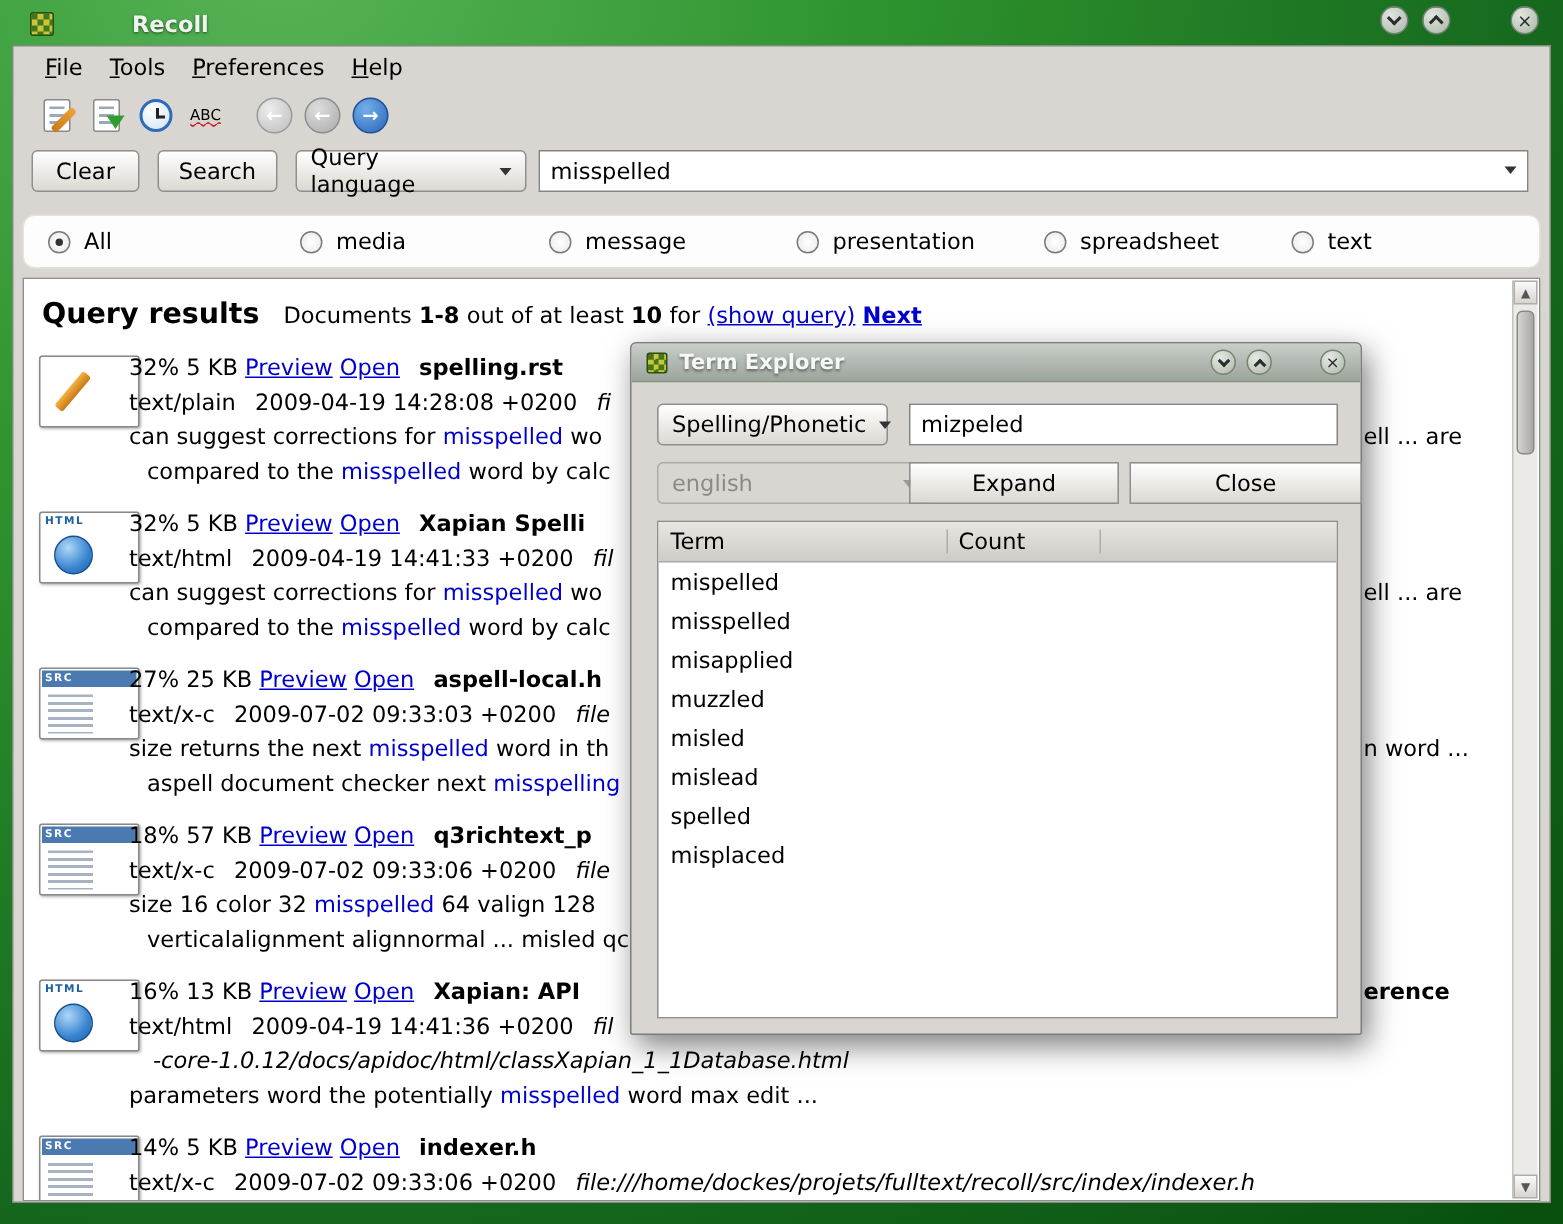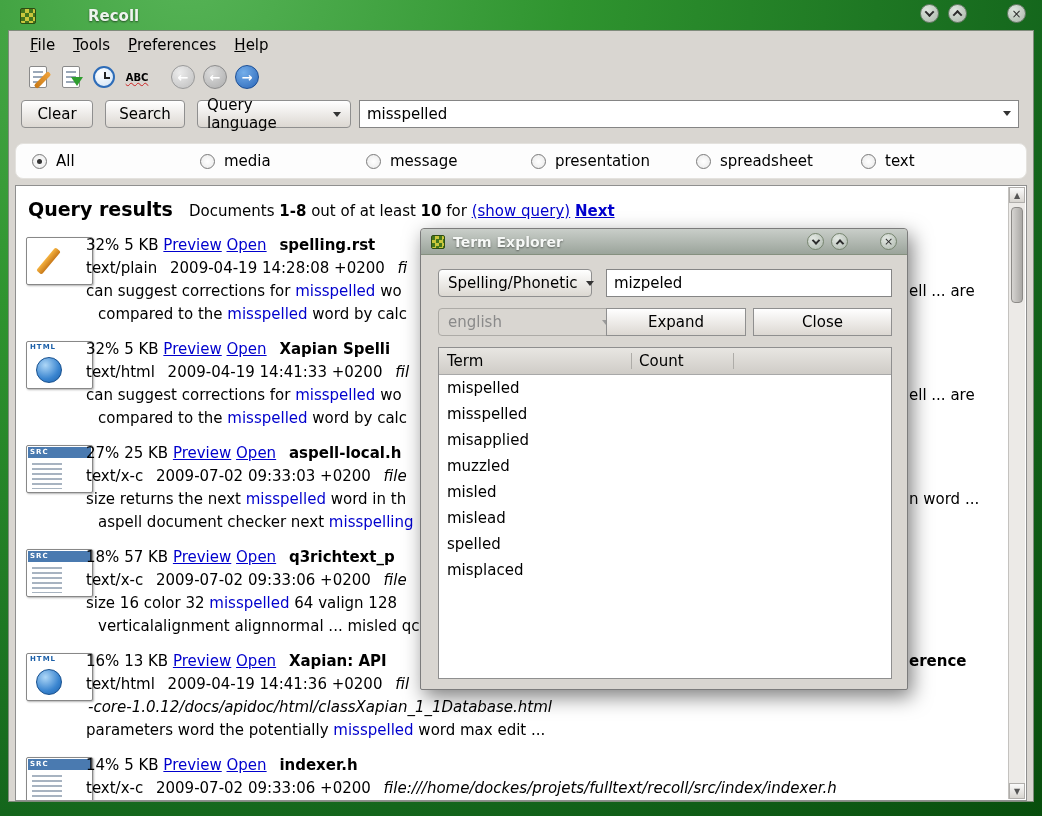--- a/index.html
+++ b/index.html
@@ -37,21 +37,21 @@
   .mini-doc .lines { position:absolute; left:3px; right:3px; top:4px; height:14px;
     background:repeating-linear-gradient(to bottom,#9aa8b8 0 2px, transparent 2px 5px); }
   .deco-slash { position:absolute; width:5px; height:20px; background:linear-gradient(#f0a23a,#c87a18);
     border-radius:2px; transform:rotate(45deg); left:10px; top:3px; }
   .deco-green-arrow { position:absolute; left:8px; bottom:1px; width:0; height:0;
     border-left:6px solid transparent; border-right:6px solid transparent; border-top:9px solid #2f9e2f; }
   .clock-face { width:22px; height:22px; border-radius:50%; border:2px solid #2d6cb8;
     background:radial-gradient(circle at 35% 30%, #ffffff, #cfe2f5); position:relative; }
   .clock-hand1 { position:absolute; left:9px; top:4px; width:2px; height:7px; background:#222; }
   .clock-hand2 { position:absolute; left:9px; top:9px; width:6px; height:2px; background:#222; }
-  .abc-glyph { font-size:10px; font-weight:bold; letter-spacing:0;
+  .abc-glyph { font-size:10px; font-weight:normal; letter-spacing:0;
     text-decoration:underline; text-decoration-style:wavy; text-decoration-color:#cc2222; }
   .nav-btn { width:24px; height:24px; border-radius:50%; display:flex; align-items:center; justify-content:center;
     color:#fff; font-size:13px; font-weight:bold; margin-right:8px; cursor:pointer; }
   .nav-first { background:radial-gradient(circle at 35% 30%, #ececec, #bdbdbd); border:1px solid #9a9a9a; }
   .nav-prev  { background:radial-gradient(circle at 35% 30%, #dddddd, #ababab); border:1px solid #8d8d8d; }
   .nav-next  { background:radial-gradient(circle at 35% 30%, #74aeea, #2a66b8); border:1px solid #1c4f96; }
   .tool-gap { width:14px; }
   
   .searchrow { position:absolute; top:64px; left:0; right:0; height:38px; }
   .btn { position:absolute; top:5px; height:28px; display:flex; align-items:center; justify-content:center;
@@ -94,21 +94,21 @@
   .deco-html-label { position:absolute; top:1px; left:3px; font-size:7px; font-weight:bold; color:#1b5fa8; letter-spacing:1px; }
   .deco-src-bar { position:absolute; top:1px; left:1px; right:1px; height:11px; background:#4a7ab0; color:#fff;
     font-size:7px; line-height:11px; padding-left:2px; font-weight:bold; letter-spacing:1px; }
   .deco-dots { position:absolute; top:17px; left:5px; width:30px; height:26px; opacity:.75;
     background:repeating-linear-gradient(to bottom, #8a9aac 0 2px, transparent 2px 5px); }
   .rbody { flex:1; font-size:15px; line-height:23px; position:relative; }
   .rl { position:relative; height:23px; white-space:nowrap; }
   .rtitle { font-weight:bold; margin-left:8px; }
   .rdate { margin-left:8px; }
   .rurl { font-style:italic; margin-left:8px; }
-  .rurl.noml { margin-left:2px; }
+  .rurl.noml { margin-left:16px; }
   .hl { color:#0000cd; }
   .indent { padding-left:12px; }
   .rfrag { position:absolute; left:823px; top:0; white-space:nowrap; }
   .rfrag.bold { font-weight:bold; }
   
   .sb { position:absolute; top:1px; right:1px; bottom:1px; width:17px; background:#eceae7; border-left:1px solid #c4c2bf; }
   .sb-btn { position:absolute; left:0; right:0; height:16px; display:flex; align-items:center; justify-content:center;
     font-size:8px; color:#555; background:linear-gradient(#fafafa,#d8d5d0); border:1px solid #b0aeab; cursor:pointer; }
   .sb-up { top:0; } .sb-down { bottom:0; }
   .sb-thumb { position:absolute; top:20px; left:2px; right:2px; height:96px; cursor:pointer;
@@ -137,21 +137,21 @@
   .dlg-combo.disabled .tri-down { border-top-color:#9a9a9a; }
   .mode-combo { left:17px; top:40px; width:154px; }
   .lang-combo { left:17px; top:79px; width:182px; }
   .term-input-wrap { position:absolute; left:185px; top:40px; width:286px; height:28px; }
   .term-input-wrap input { width:100%; height:100%; border:1px solid #858585; background:#fff;
     font:15px "DejaVu Sans", sans-serif; padding:0 7px; }
   .dlg-btn { position:absolute; top:79px; height:28px; display:flex; align-items:center; justify-content:center;
     background:linear-gradient(#ffffff,#dcd8d2); border:1px solid #8f8f8f; border-radius:0; font-size:15px; cursor:pointer; }
   .dlg-btn::first-letter { text-decoration:underline; }
   .btn-expand { left:185px; width:140px; }
-  .btn-close { left:332px; width:139px;text-align:right; }
+  .btn-close { left:332px; width:155px;text-align:right; }
   .tbl { position:absolute; left:17px; top:118px; width:454px; height:332px; background:#fff; border:1px solid #8f8f8f; overflow:hidden; }
   .tbl-header { height:27px; background:linear-gradient(#e8e6e2,#cfccc7); border-bottom:1px solid #a8a8a8; position:relative;
     font-size:15px; line-height:27px; }
   .th-term { position:absolute; left:8px; }
   .th-count { position:absolute; left:200px; }
   .th-sep { position:absolute; top:5px; bottom:5px; width:1px; background:#aeaca8; }
   .th-sep.s1 { left:192px; } .th-sep.s2 { left:294px; }
   .tbl-row { height:26px; line-height:26px; padding-left:8px; font-size:15px; cursor:default; }
 </style>
 </head>

